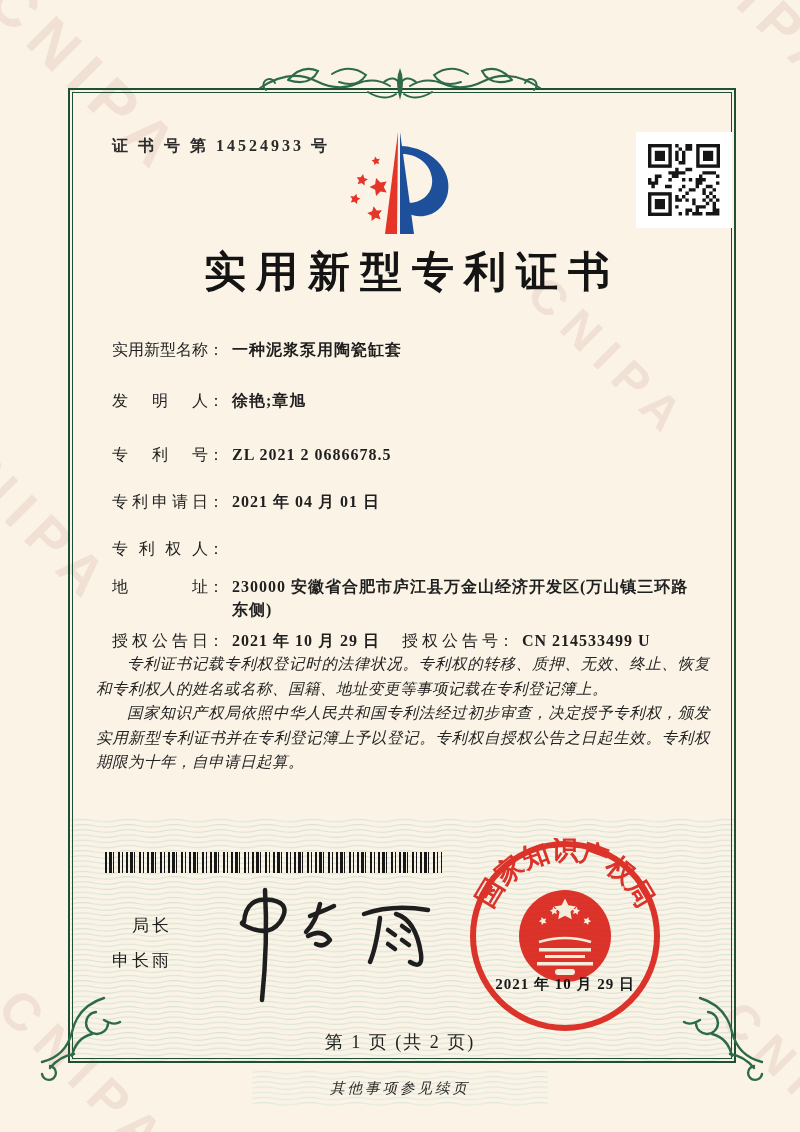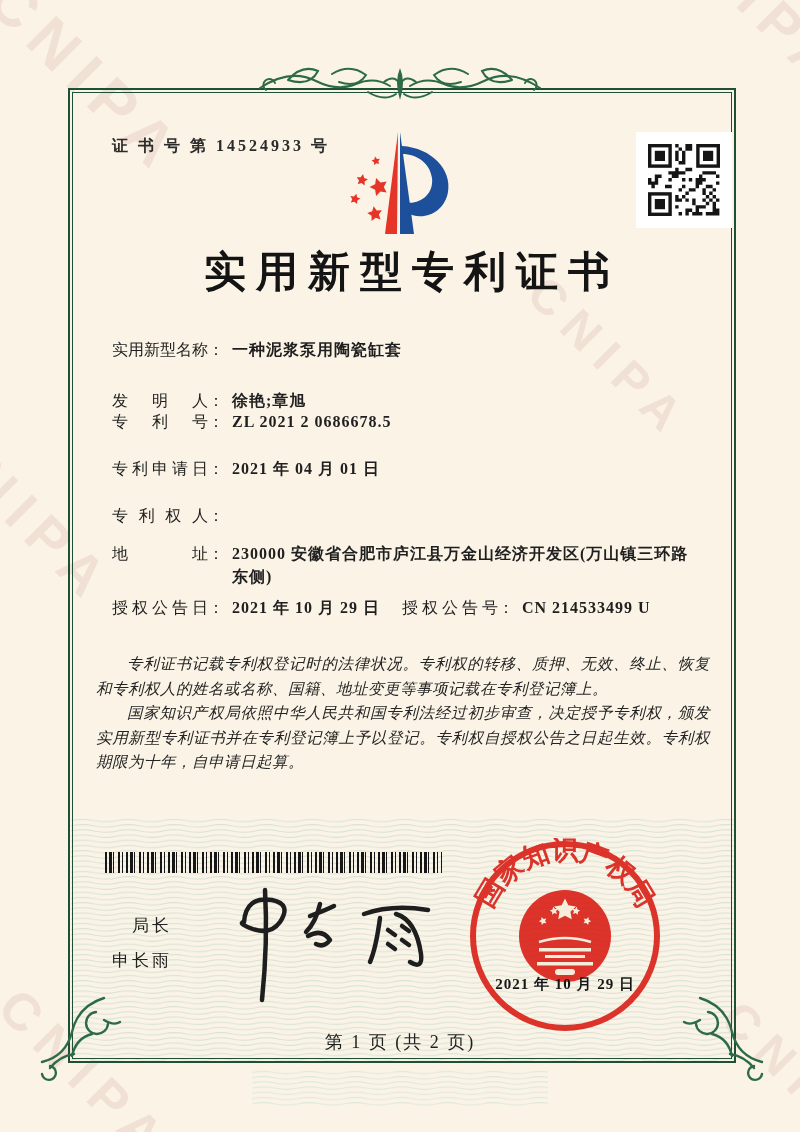--- a/index.html
+++ b/index.html
@@ -31,21 +31,21 @@
     position:absolute;left:12px;top:244px;width:800px;text-align:center;
     font-size:42px;font-weight:bold;letter-spacing:10px;color:#141414;
   }
   
   .fields{position:absolute;left:112px;top:339px;width:590px;font-size:16px;}
   .frow{display:flex;align-items:flex-start;line-height:21px;}
   .flabel{display:inline-block;width:96px;text-align:justify;text-align-last:justify;flex:none;}
   .fcolon{flex:none;}
   .fvalue{padding-left:8px;letter-spacing:1px;font-weight:bold;}
   .addr .fvalue{display:inline-block;width:458px;line-height:22.5px;}
-  .mb1{margin-bottom:30px}.mb2{}.mb3{margin-bottom:26px}
+  .mb1{margin-bottom:30px}.mb2{margin-bottom:33px}.mb3{margin-bottom:26px}
   .mb4{margin-bottom:26px}.mb5{margin-bottom:17px}.mb6{margin-bottom:9px}
   .grant{position:relative;}
   .pair2{position:absolute;left:290px;top:0;display:flex;}
   
   .body-text{
     position:absolute;left:96px;top:652px;width:614px;
     font-size:15.5px;line-height:24.5px;text-align:justify;
     font-style:italic;letter-spacing:.5px;color:#242424;
   }
   .body-text p{margin:0;text-indent:2em;}
@@ -267,14 +267,15 @@
       <path d="M72 104 q26 -8 52 0" fill="none" stroke="#f6eddb" stroke-width="2.5"></path>
       <rect x="72" y="110" width="52" height="3.5" fill="#f6eddb"></rect>
       <rect x="78" y="117" width="40" height="3" fill="#f6eddb"></rect>
       <rect x="70" y="124" width="56" height="3.5" fill="#f6eddb"></rect>
       <rect x="88" y="131" width="20" height="6" rx="3" fill="#f6eddb"></rect>
     </g>
   </svg>
   <div class="seal-date">2021 年 10 月 29 日</div>
 
   <div class="page-info">第 1 页 (共 2 页)</div>
+  <div class="note">其他事项参见续页</div>
 
 </div>
 
 </body></html>

